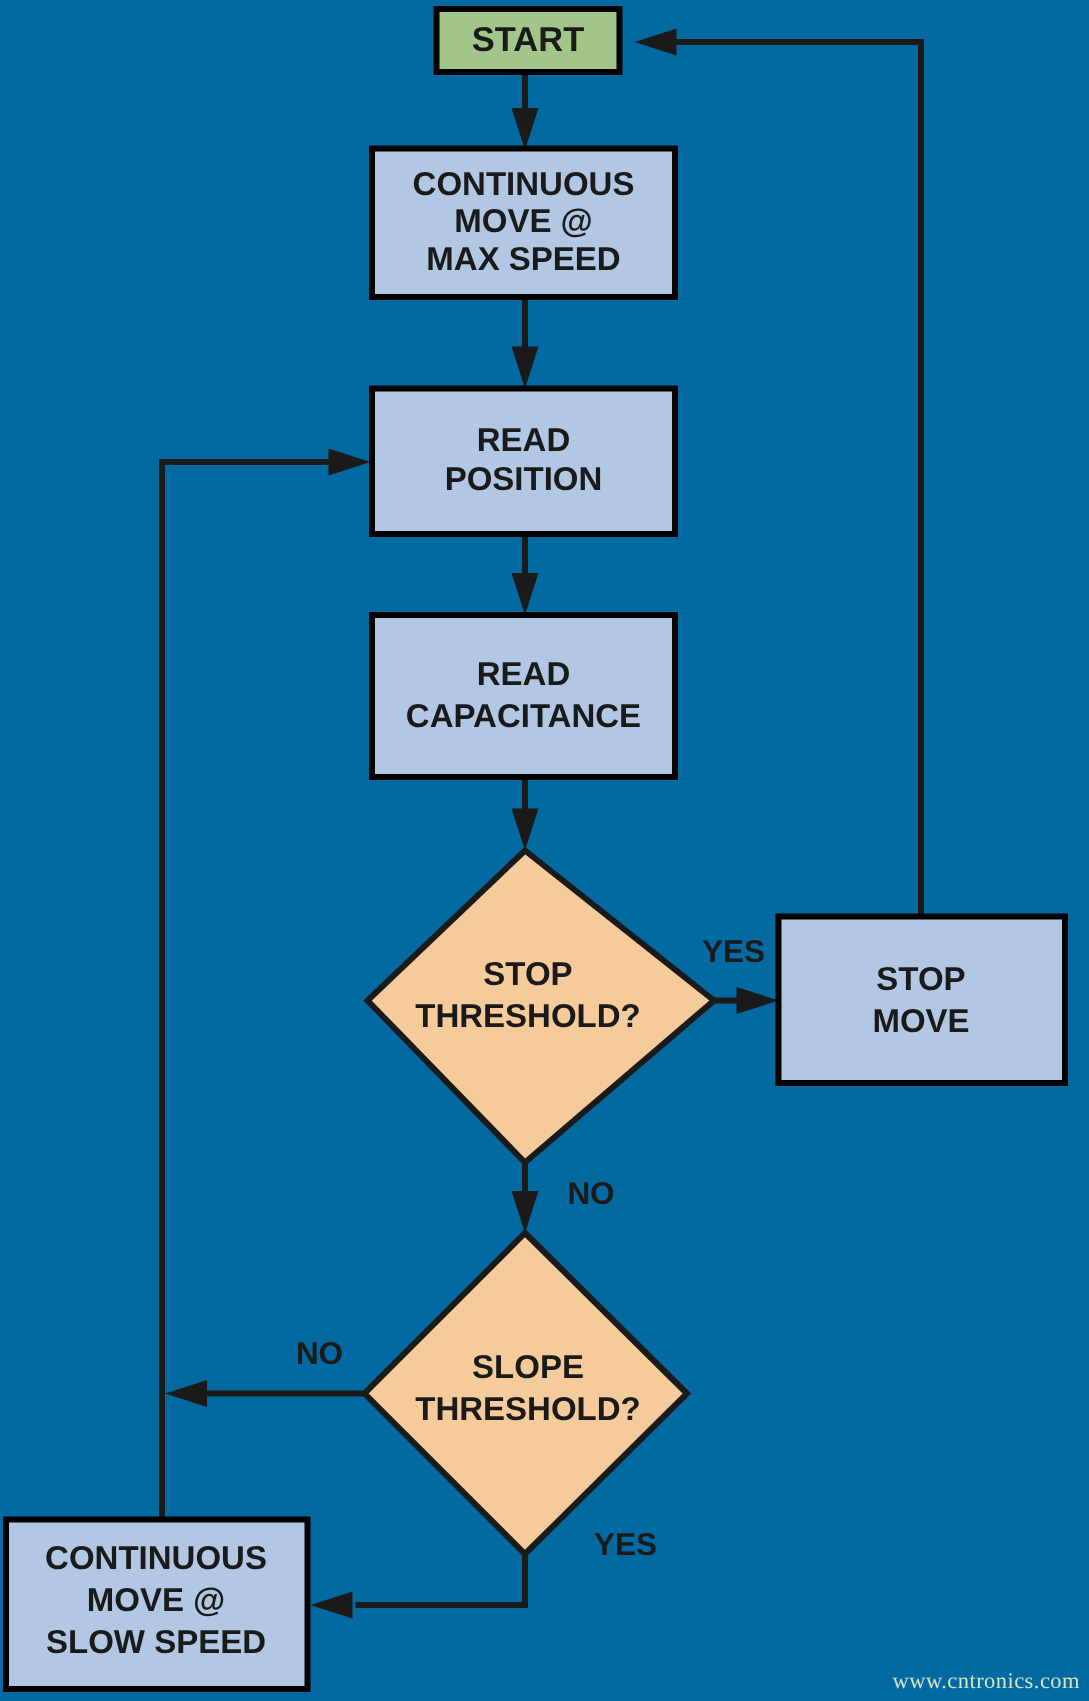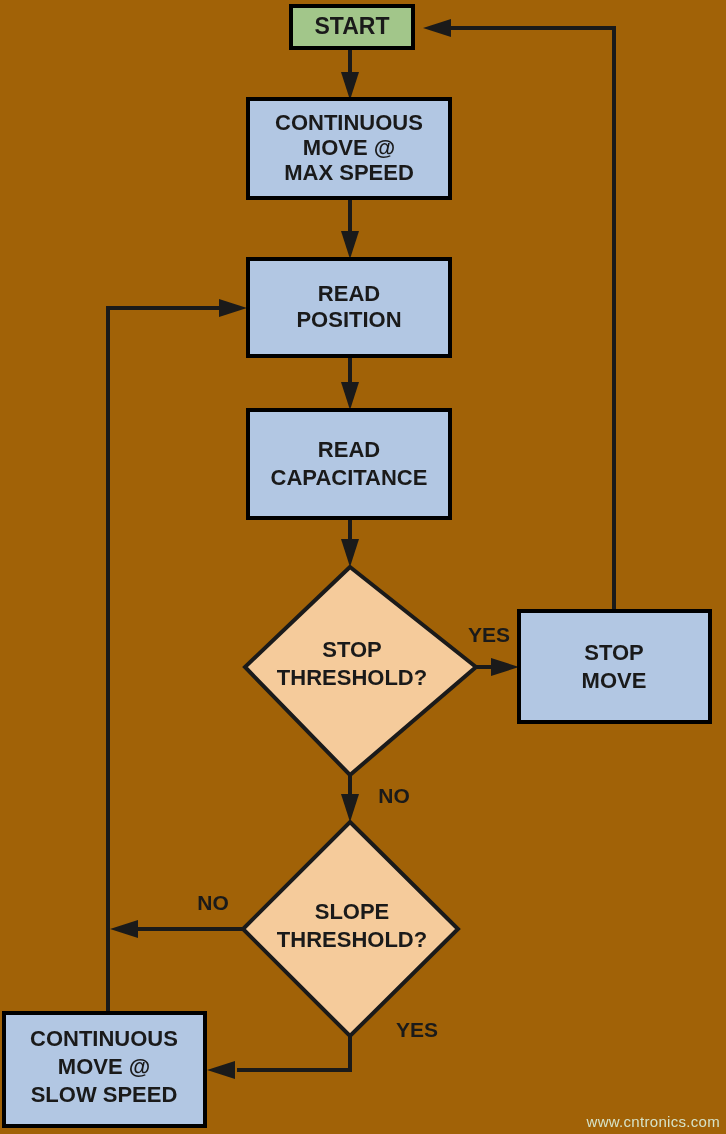--- a/index.html
+++ b/index.html
@@ -4,21 +4,21 @@
 <style>
   html, body {
     margin: 0;
     padding: 0;
     background: #ffffff;
   }
   #page {
     position: relative;
     width: 726px;
     height: 1134px;
-    background: #a16207;
+    background: #0369a1;
     overflow: hidden;
     font-family: "Liberation Sans", sans-serif;
   }
   #flow-svg {
     position: absolute;
     left: 0;
     top: 0;
     width: 726px;
     height: 1134px;
   }
@@ -53,21 +53,21 @@
     stroke-width: 4;
     fill: none;
   }
   .arrowhead {
     fill: #1a1a1a;
   }
   .watermark {
     position: absolute;
     right: 6px;
     bottom: 4px;
-    font-family: Liberation Sans, sans-serif;
+    font-family: Liberation Serif, serif;
     font-size: 15px;
     color: #d6e3c8;
     letter-spacing: 0.3px;
     white-space: nowrap;
   }
 </style>
 </head>
 <body>
 
 <div id="page">

